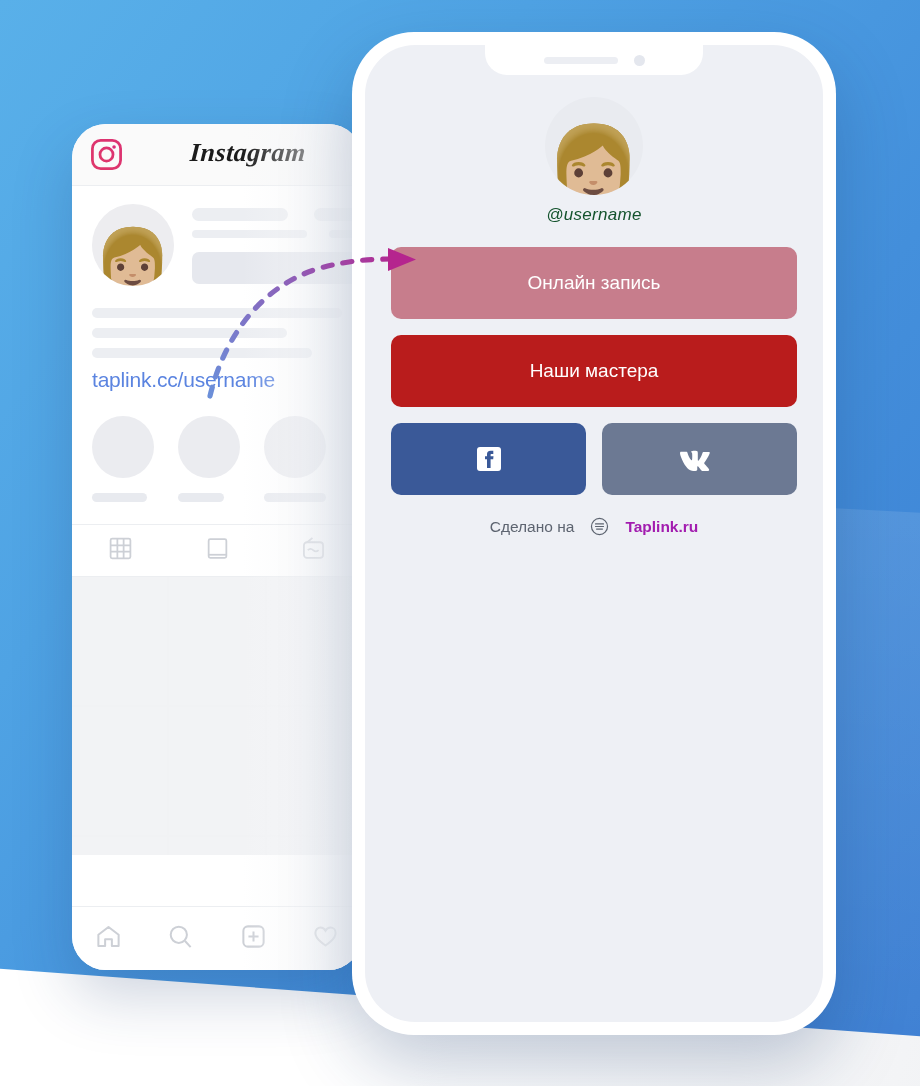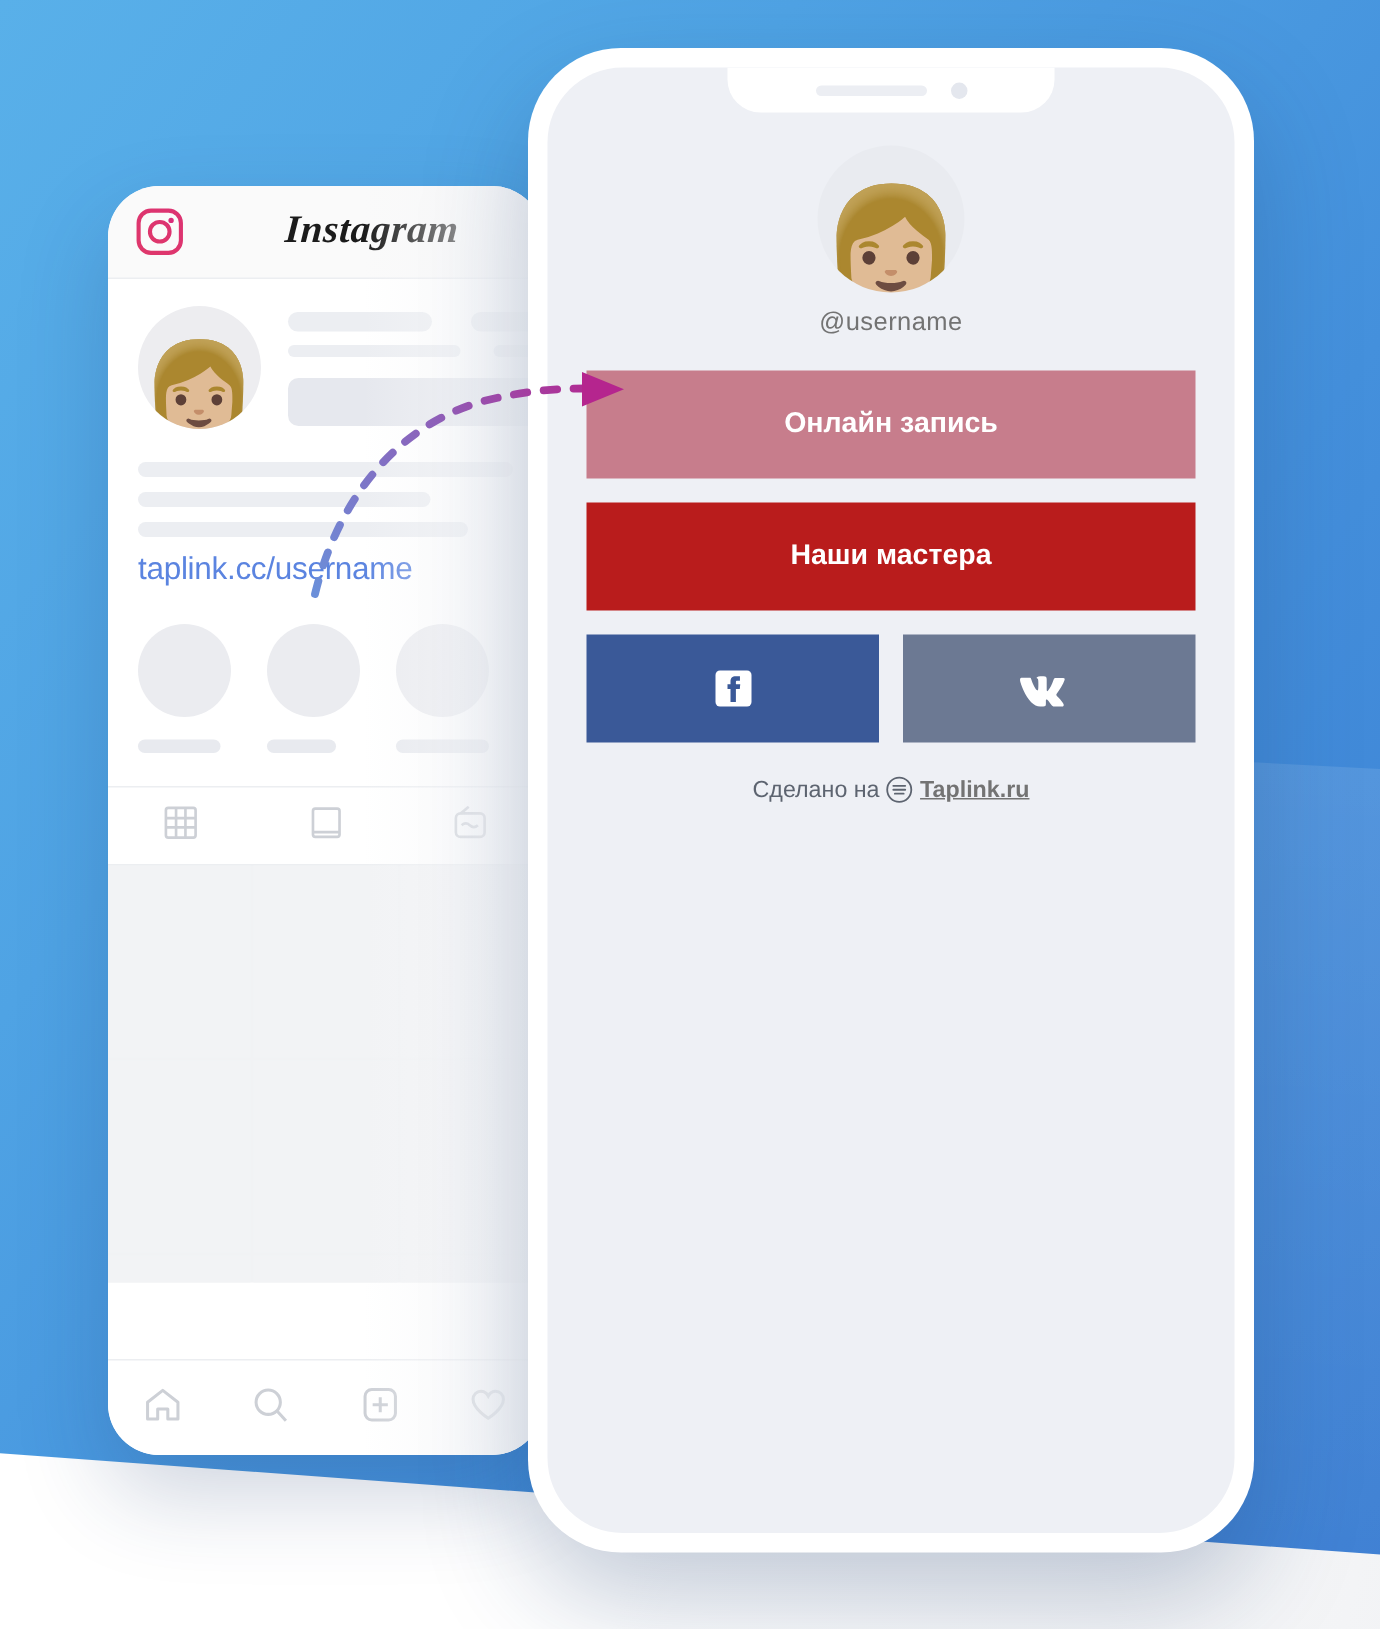--- a/index.html
+++ b/index.html
@@ -210,53 +210,53 @@
     margin: 0 auto;
     overflow: hidden;
     display: flex; align-items: flex-end; justify-content: center;
     font-size: 76px; line-height: 1;
   }
   .tl-avatar span { display:block; transform: translateY(8px); }
   .tl-username {
     text-align: center;
     margin-top: 10px;
     font-size: 17px;
-    color: #737373;
+    color: #14532d;
     letter-spacing: 0.3px;
+    font-style: italic;
   }
 
   .tl-buttons { margin-top: 22px; }
   .tl-btn {
     height: 72px;
-    border-radius: 0;
+    border-radius: 10px;
     display: flex;
     align-items: center;
     justify-content: center;
     gap: 12px;
     color: #ffffff;
     font-size: 19px;
     margin-bottom: 16px;
     cursor: pointer;
     user-select: none;
-    font-weight: bold;
   }
   .tl-row { display: flex; gap: 16px; margin-bottom: 16px; }
   .tl-row .tl-btn { flex: 1; margin-bottom: 0; }
 
   .tl-footer {
     margin-top: 22px;
     text-align: center;
     font-size: 15.5px;
     color: #5d6470;
     display: flex;
     align-items: center;
     justify-content: center;
-    gap: 4px;
-  }
-  .tl-footer .brand { font-weight: 700; color: #737373; text-decoration: underline; }
+    gap: 16px;
+  }
+  .tl-footer .brand { font-weight: 700; color: #a21caf; }
 
   
   .arrow-svg {
     position: absolute;
     left: 190px;
     top: 230px;
     width: 250px;
     height: 170px;
     pointer-events: none;
   }

